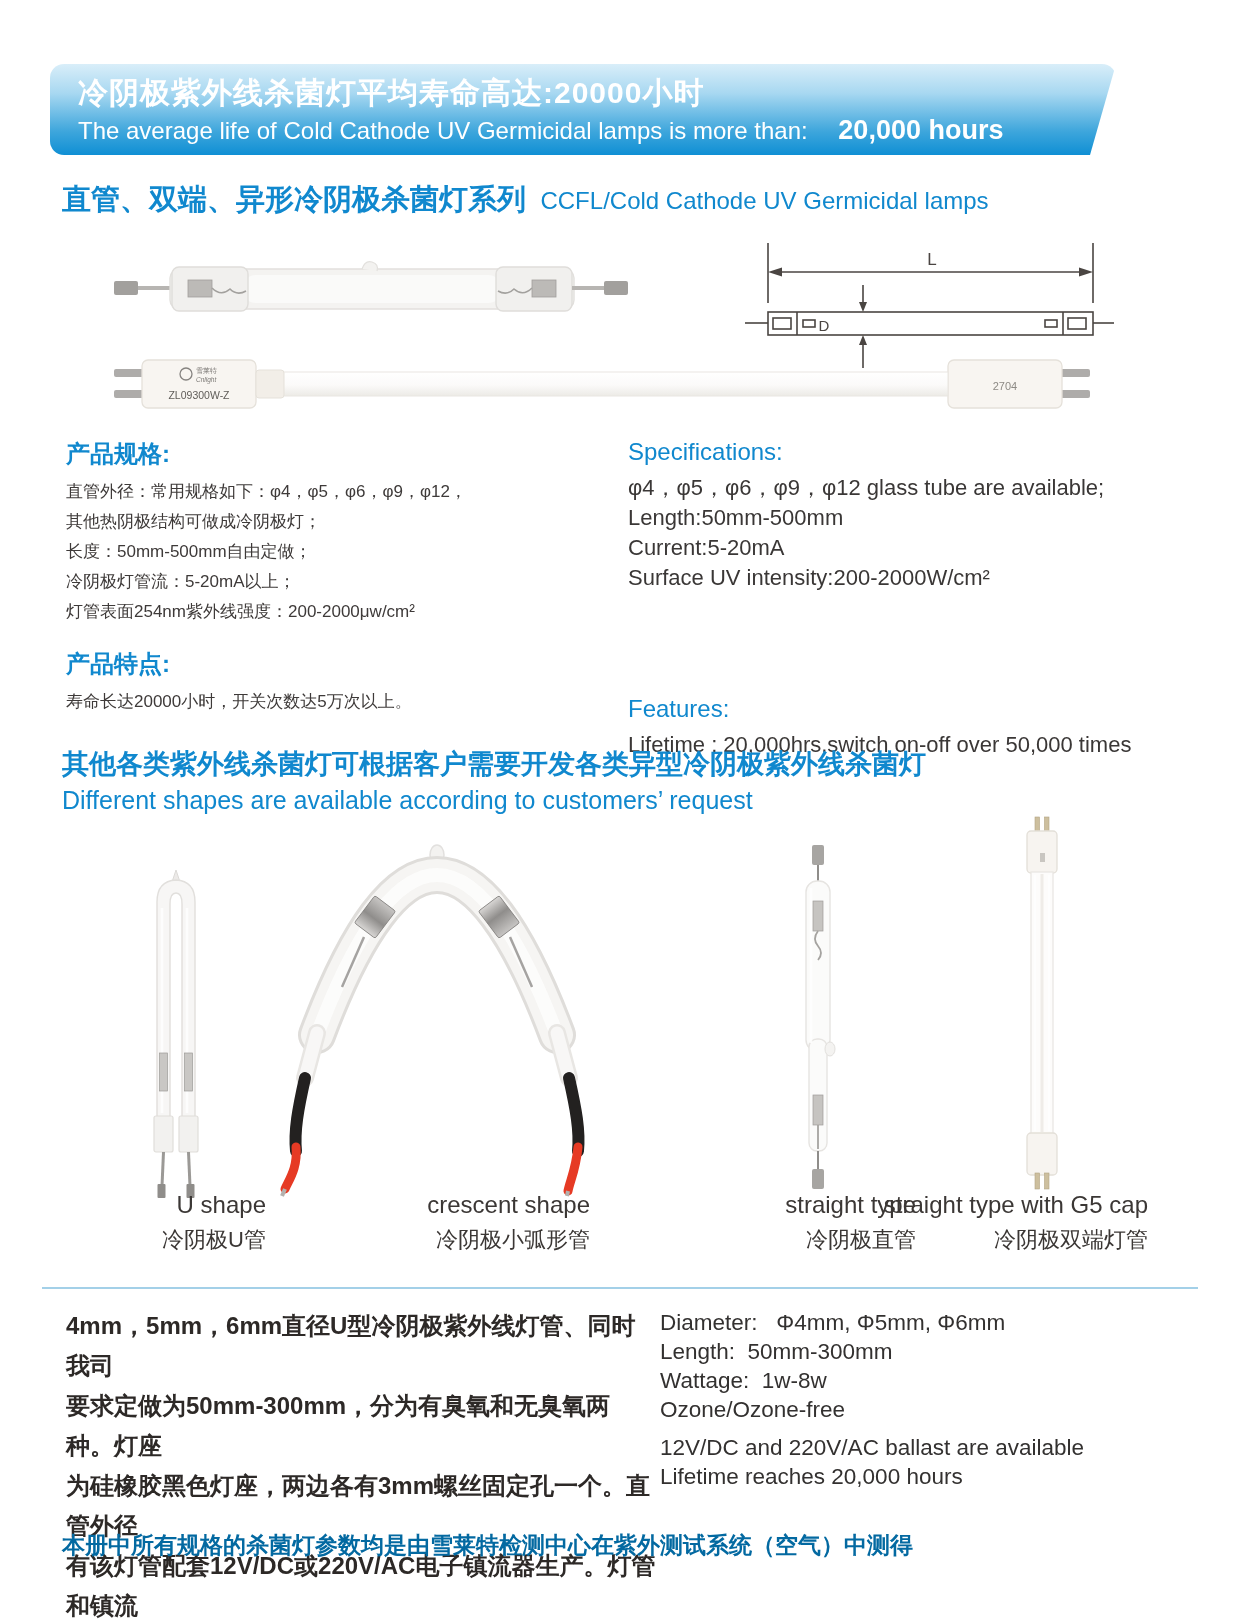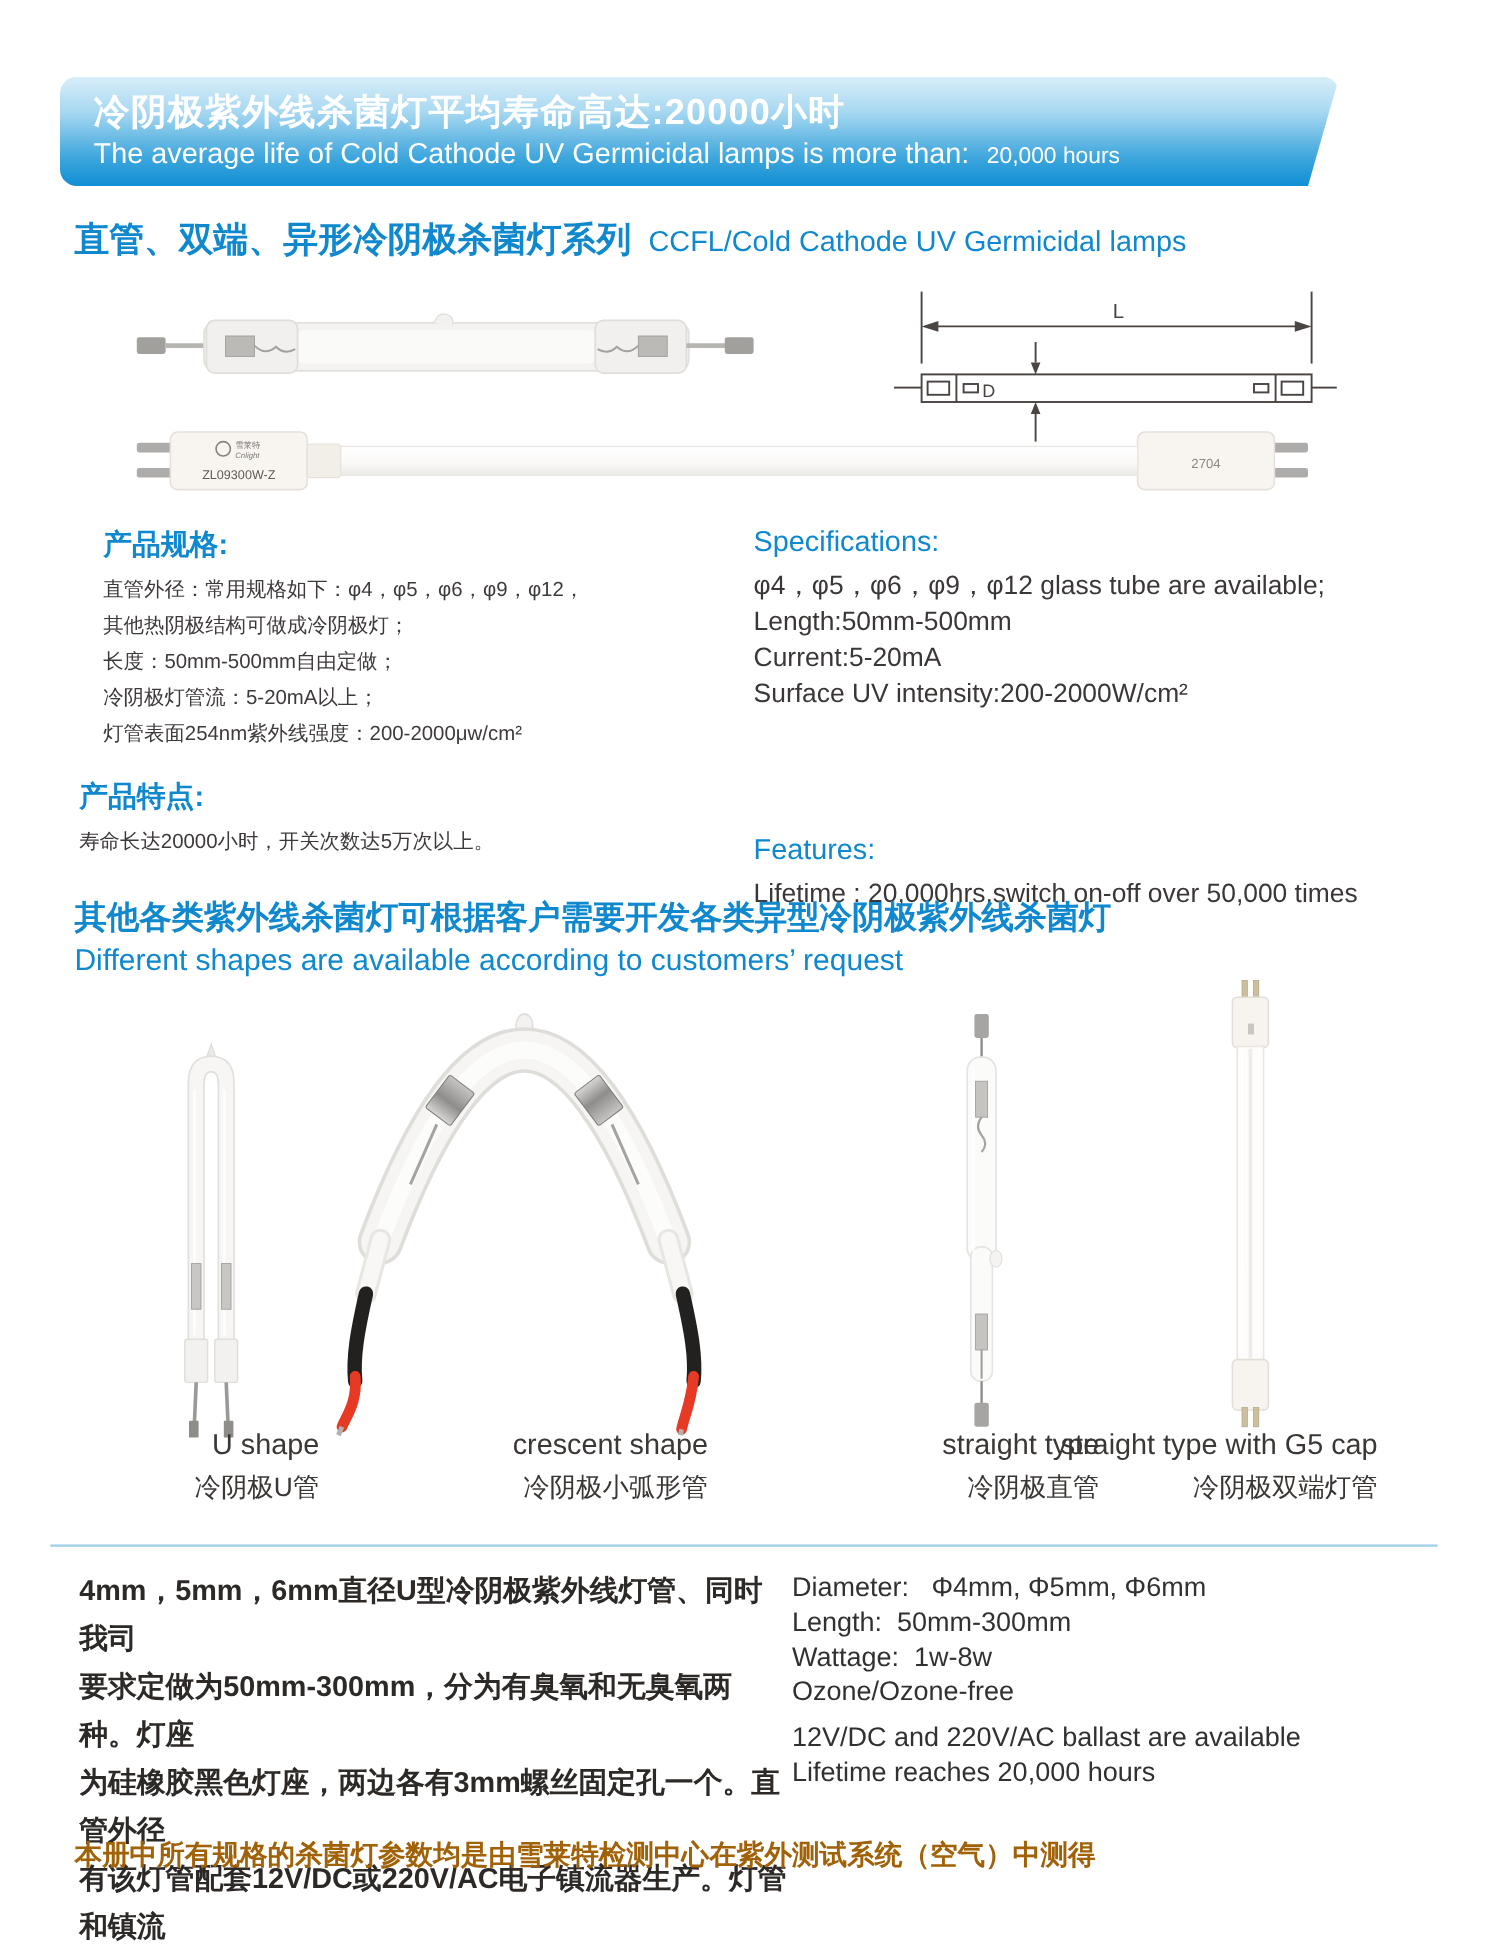--- a/index.html
+++ b/index.html
@@ -7,54 +7,54 @@
         font-family:"Liberation Sans","DejaVu Sans",sans-serif;color:#3e3a39;}
   .abs{position:absolute;}
 
   
   .banner{left:50px;top:64px;width:1066px;height:91px;border-radius:14px;overflow:hidden;}
   .banner-bg{position:absolute;inset:0;
      background:linear-gradient(180deg,#d9eef9 0%,#a8d8f1 32%,#3ea6dc 74%,#0f8fd4 100%);
      clip-path:polygon(0 0,100% 0,calc(100% - 26px) 100%,0 100%);}
   .banner-title{position:absolute;left:28px;top:9px;font-size:30px;font-weight:700;color:#ffffff;letter-spacing:1px;}
   .banner-sub{position:absolute;left:28px;top:51px;font-size:24px;font-weight:400;color:#ffffff;}
-  .banner-sub .hl{font-size:19px;font-weight:400;margin-left:8px;}
+  .banner-sub .hl{font-size:27px;font-weight:700;margin-left:24px;}
 
   
   .s1-title{left:62px;top:180px;white-space:nowrap;}
   .title-zh{font-size:29px;font-weight:700;color:#1088ce;}
   .title-en{font-size:24px;font-weight:400;color:#1088ce;margin-left:10px;}
 
   
   .col-head-zh{font-size:24px;font-weight:700;color:#1088ce;margin-bottom:7px;}
   .col-head-en{font-size:24px;font-weight:400;color:#1088ce;margin-bottom:7px;}
   .spec-line-zh{font-size:17px;line-height:30px;font-weight:500;color:#3e3a39;}
   .spec-line-en{font-size:22px;line-height:30px;font-weight:400;color:#3a3736;}
-  .specs-zh{left:66px;top:438px;width:550px;margin-left:20px;}
+  .specs-zh{left:66px;top:438px;width:550px;}
   .specs-en{left:628px;top:438px;width:500px;}
   .features-zh{left:66px;top:648px;width:550px;}
   .features-en{left:628px;top:648px;width:520px;margin-top:47px;}
 
   
   .s2-title-zh{left:62px;top:746px;font-size:27px;font-weight:700;color:#1088ce;}
   .s2-title-en{left:62px;top:786px;font-size:25px;font-weight:400;color:#1088ce;}
 
   .prod-label{position:absolute;top:1186px;text-align:right;}
   .prod-label .en{font-size:24px;line-height:38px;font-weight:500;color:#3b3735;}
   .prod-label .zh{font-size:22px;line-height:32px;font-weight:500;color:#3b3735;}
 
   .divider{left:42px;top:1287px;width:1156px;height:2px;background:#a3d0e8;}
 
   .bottom-zh{left:66px;top:1306px;width:590px;}
   .bottom-zh-line{font-size:24px;line-height:40px;font-weight:700;color:#2d2927;}
   .bottom-en{left:660px;top:1308px;width:470px;}
   .bottom-en-line{font-size:22.5px;line-height:29px;color:#333130;white-space:pre-wrap;}
   .ballast{margin-top:9px;}
 
-  .footer-note{left:62px;top:1530px;font-size:23px;font-weight:700;color:#a16207;}
+  .footer-note{left:62px;top:1530px;font-size:23px;font-weight:700;color:#0369a1;}
 
   svg{display:block;}
   text{font-family:"Liberation Sans","DejaVu Sans",sans-serif;}
 </style>
 </head>
 <body>
 
 <div class="page">
 
   <div class="abs banner">

